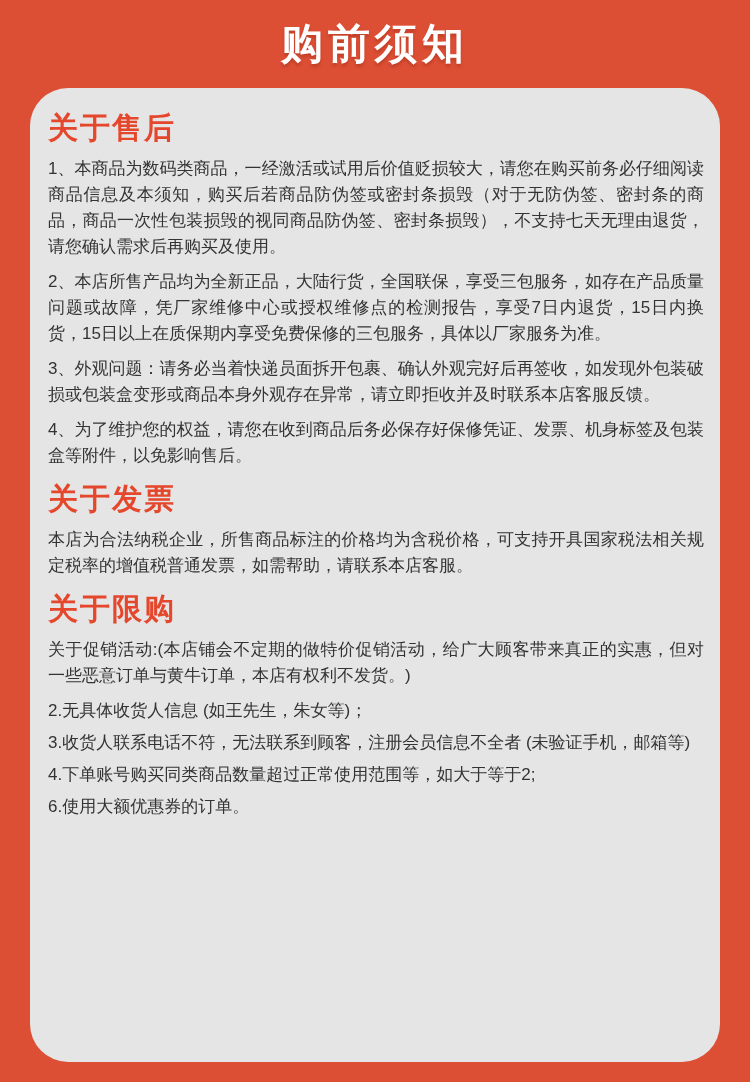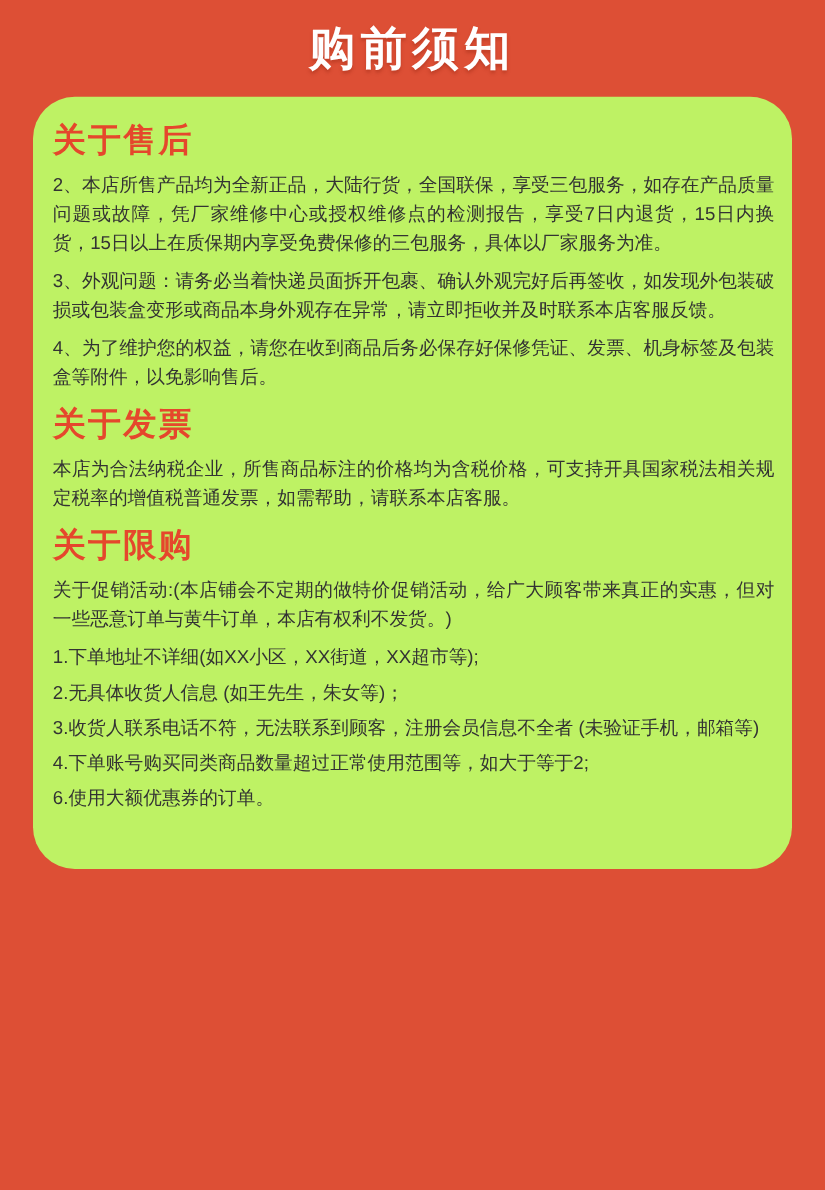--- a/index.html
+++ b/index.html
@@ -17,22 +17,22 @@
     color: #FFFFFF;
     font-size: 42px;
     font-weight: bold;
     letter-spacing: 5px;
     text-shadow: 0 3px 3px rgba(140, 35, 15, 0.35);
     border-radius: 16px;
   }
   .card {
     margin: 0 30px;
     width: 690px;
-    height: 702px;
-    background: #bef264;
+    height: 974px;
+    background: #e5e5e5;
     border-radius: 38px;
     padding: 22px 16px 16px 18px;
     overflow: hidden;
   }
   .sec { margin: 0; }
   .sec + .sec { margin-top: 12px; }
   .sec h2 {
     margin: 0 0 10px 0;
     font-size: 30px;
     line-height: 36px;
@@ -54,35 +54,35 @@
 <body>
 
 <div class="page">
 
   <div class="page-title">购前须知</div>
 
   <div class="card">
 
     <section class="sec">
       <h2>关于售后</h2>
+      <p>1、本商品为数码类商品，一经激活或试用后价值贬损较大，请您在购买前务必仔细阅读商品信息及本须知，购买后若商品防伪签或密封条损毁（对于无防伪签、密封条的商品，商品一次性包装损毁的视同商品防伪签、密封条损毁），不支持七天无理由退货，请您确认需求后再购买及使用。</p>
       <p>2、本店所售产品均为全新正品，大陆行货，全国联保，享受三包服务，如存在产品质量问题或故障，凭厂家维修中心或授权维修点的检测报告，享受7日内退货，15日内换货，15日以上在质保期内享受免费保修的三包服务，具体以厂家服务为准。</p>
       <p>3、外观问题：请务必当着快递员面拆开包裹、确认外观完好后再签收，如发现外包装破损或包装盒变形或商品本身外观存在异常，请立即拒收并及时联系本店客服反馈。</p>
       <p>4、为了维护您的权益，请您在收到商品后务必保存好保修凭证、发票、机身标签及包装盒等附件，以免影响售后。</p>
     </section>
 
 
     <section class="sec">
       <h2>关于发票</h2>
       <p>本店为合法纳税企业，所售商品标注的价格均为含税价格，可支持开具国家税法相关规定税率的增值税普通发票，如需帮助，请联系本店客服。</p>
     </section>
 
     <section class="sec">
       <h2>关于限购</h2>
       <p>关于促销活动:(本店铺会不定期的做特价促销活动，给广大顾客带来真正的实惠，但对一些恶意订单与黄牛订单，本店有权利不发货。)</p>
-      <p class="li">1.下单地址不详细(如XX小区，XX街道，XX超市等);</p>
       <p class="li">2.无具体收货人信息 (如王先生，朱女等)；</p>
       <p class="li">3.收货人联系电话不符，无法联系到顾客，注册会员信息不全者 (未验证手机，邮箱等)</p>
       <p class="li">4.下单账号购买同类商品数量超过正常使用范围等，如大于等于2;</p>
       <p class="li">6.使用大额优惠券的订单。</p>
     </section>
 
   </div>
 </div>
 
 </body></html>

